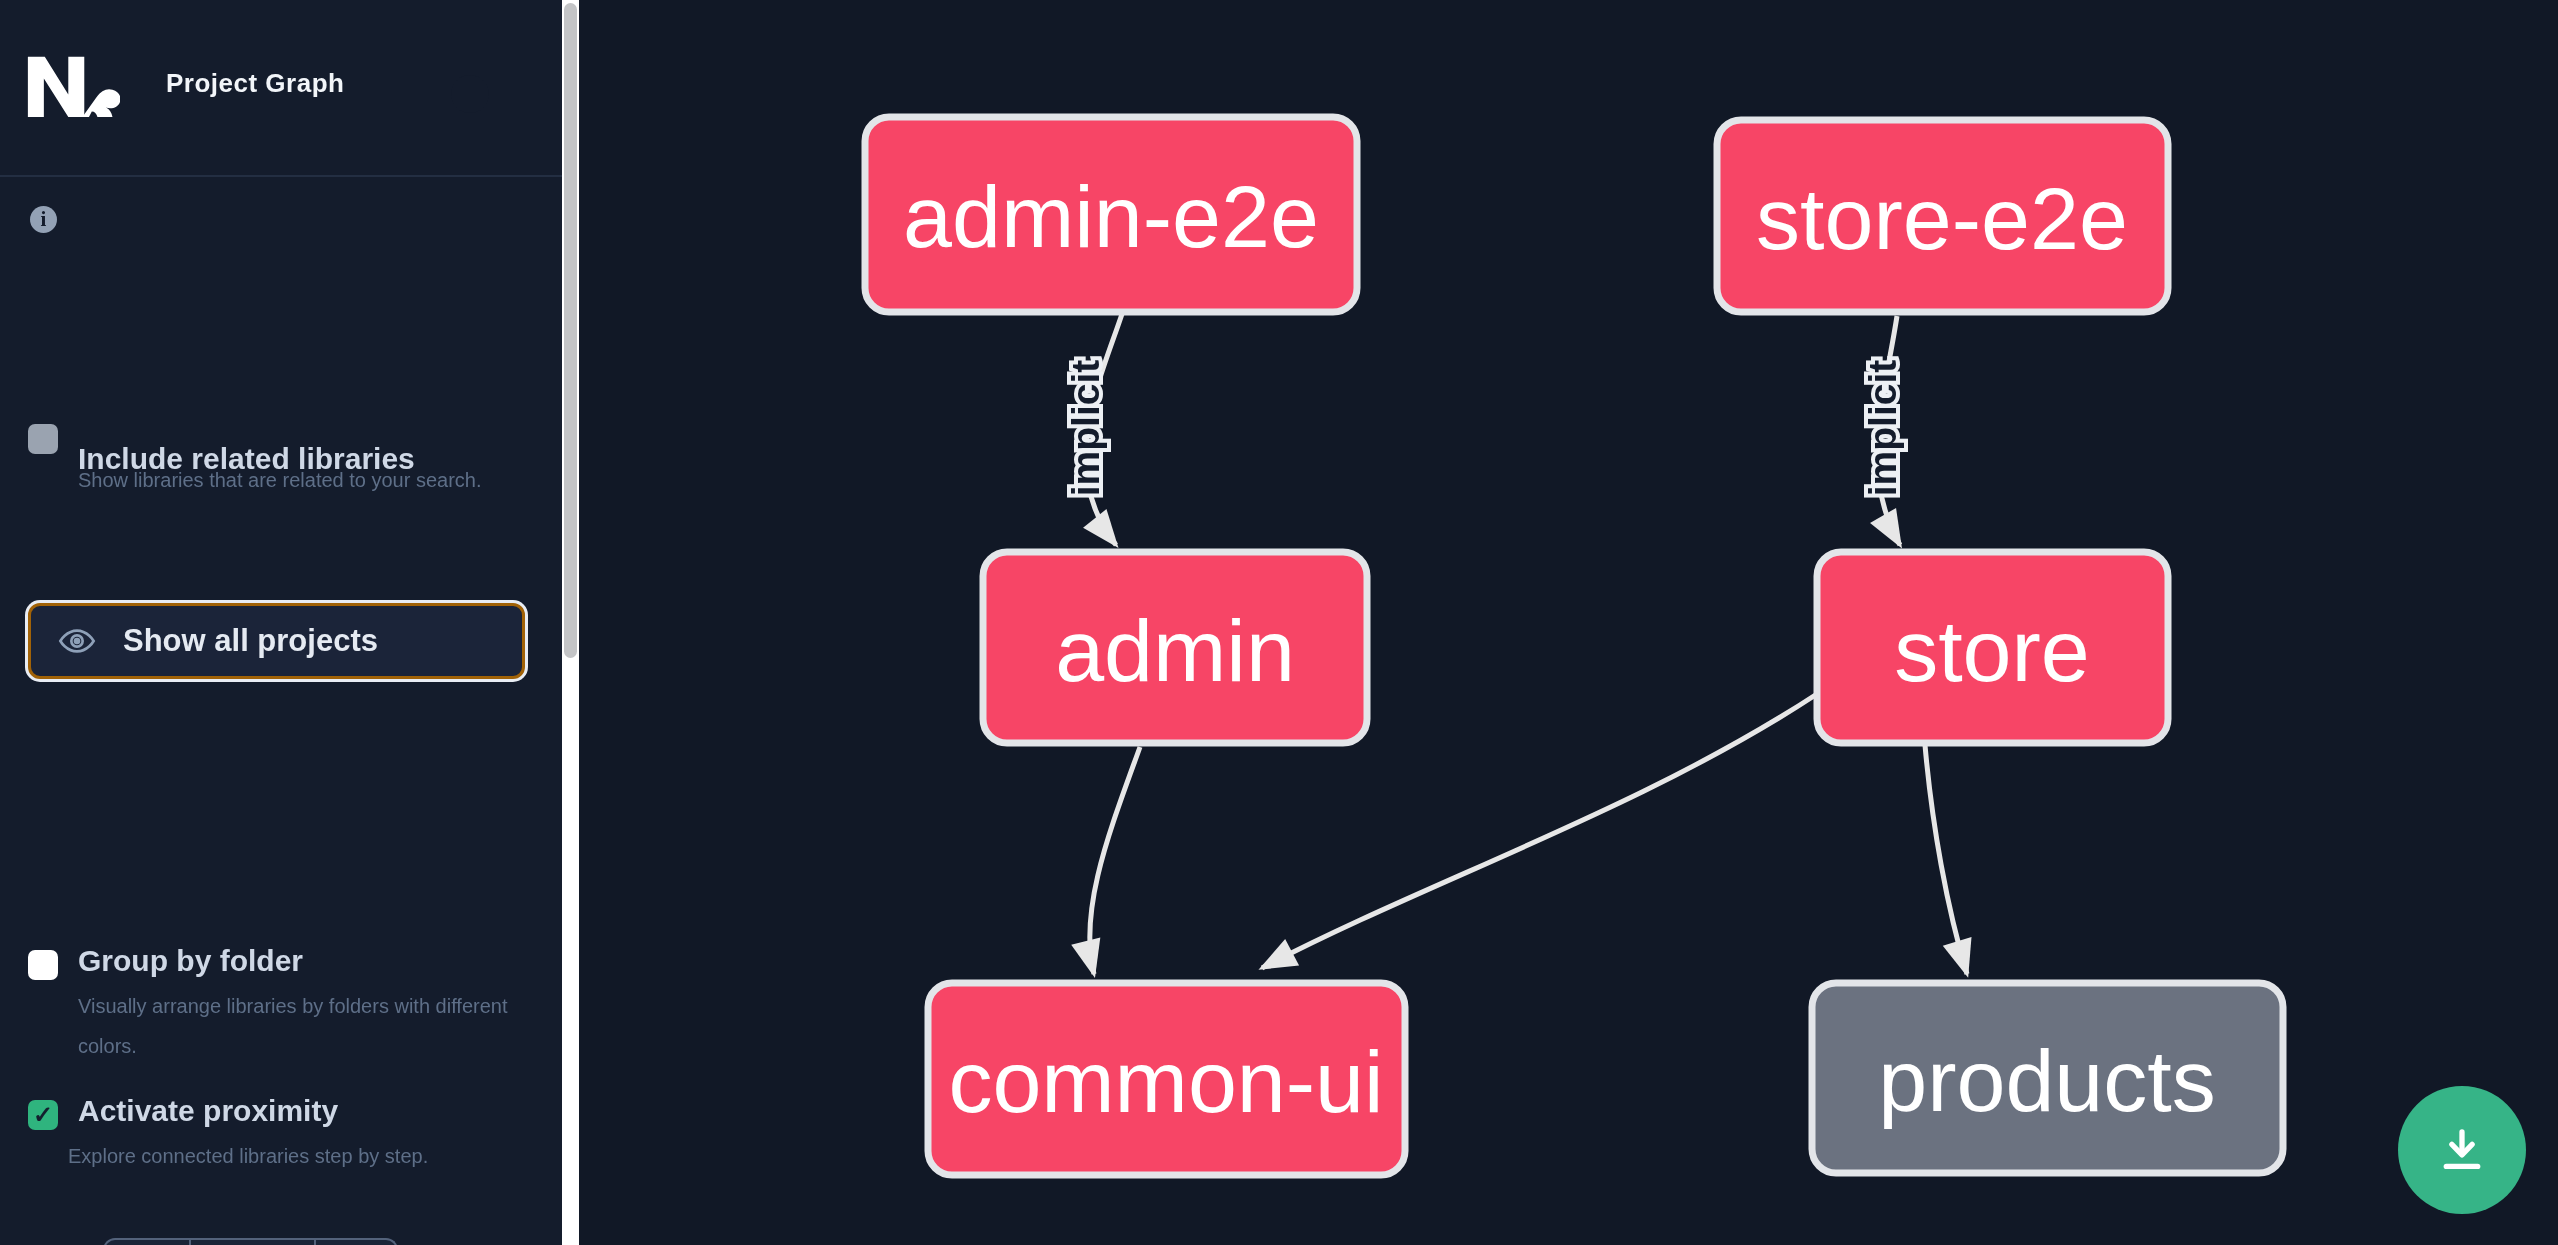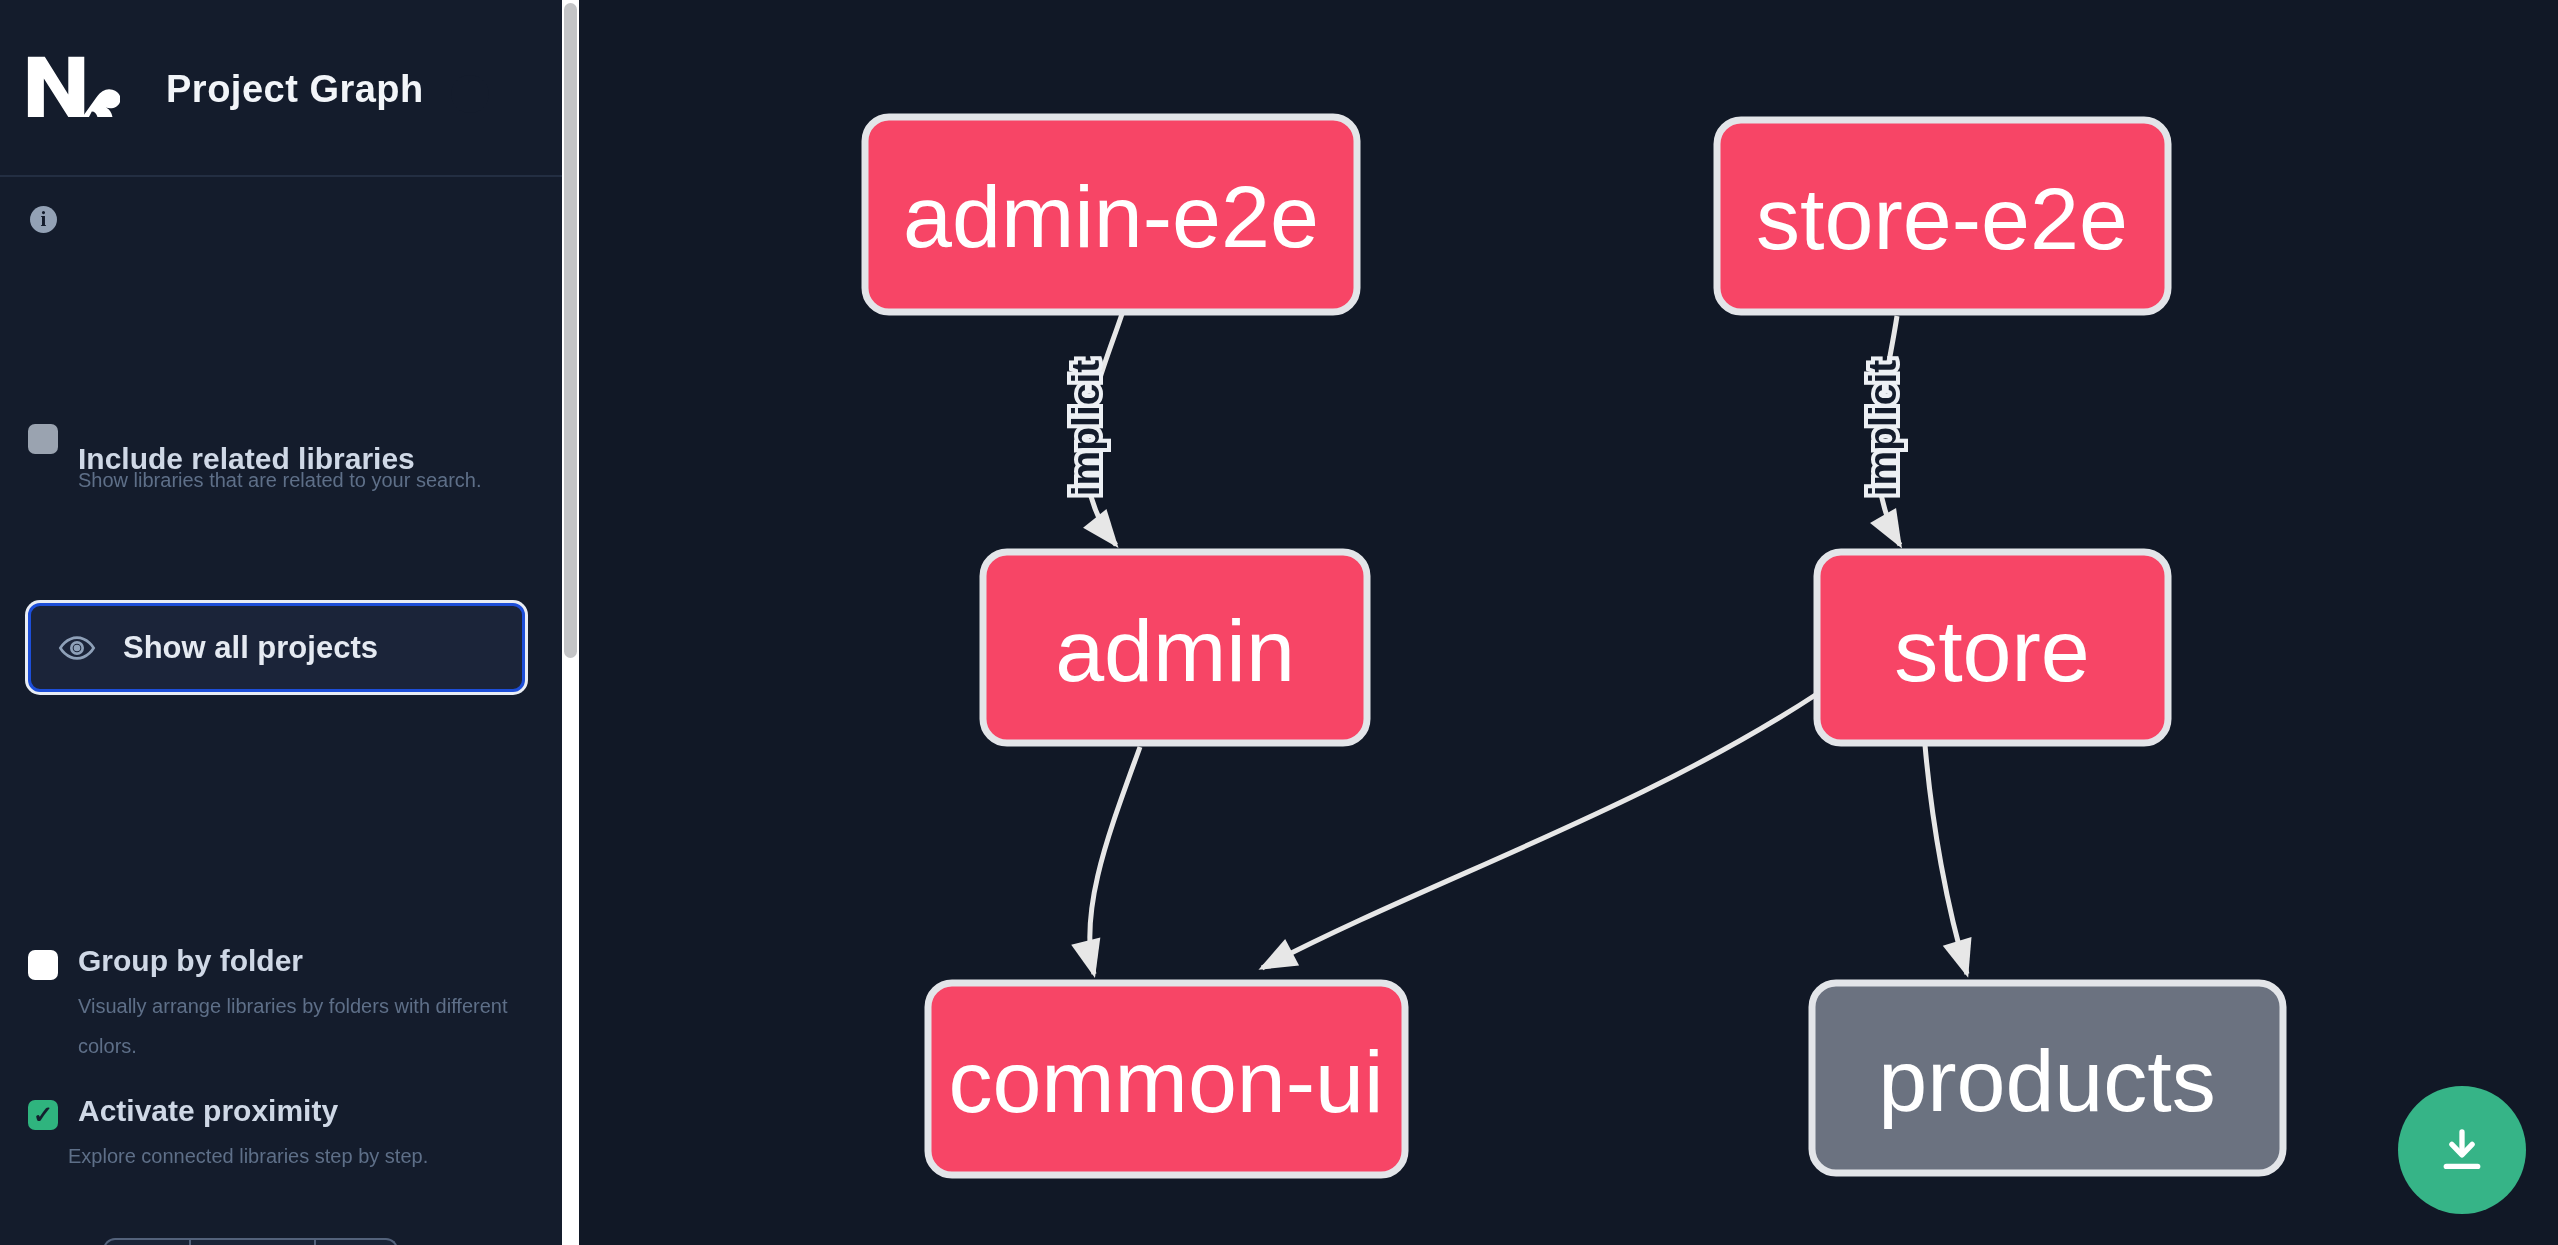--- a/index.html
+++ b/index.html
@@ -4,21 +4,21 @@
 <style>
   html,body{margin:0;padding:0;background:#111826;overflow:hidden;}
   body{width:2558px;height:1245px;position:relative;font-family:"Liberation Sans",sans-serif;}
   *{box-sizing:border-box;}
 
   
   .sidebar{position:absolute;left:0;top:0;width:562px;height:1245px;background:#141c2c;overflow:hidden;}
   .abs{position:absolute;}
 
   .logo{left:26px;top:54px;width:94px;height:64px;}
-  .app-title{left:166px;top:68px;font-size:38px;font-weight:600;color:#f2f5f9;letter-spacing:.5px;}
+  .app-title{left:166px;top:68px;font-size:26px;font-weight:600;color:#f2f5f9;letter-spacing:.5px;}
   .moon-btn{left:420px;top:68px;width:38px;height:38px;border:none;background:transparent;cursor:pointer;padding:0;}
   .moon{position:relative;width:38px;height:38px;border-radius:50%;background:#2fbe8f;overflow:hidden;}
   .moon::after{content:"";position:absolute;left:12px;top:-12px;width:38px;height:38px;border-radius:50%;background:#141c2c;}
 
   .hdr-divider{left:0;top:175px;width:562px;height:2px;background:#232e42;}
 
   .info-icon{left:30px;top:206px;width:27px;height:27px;border-radius:50%;background:#93a1b5;color:#141c2c;
     font-size:21px;font-weight:800;display:flex;align-items:center;justify-content:center;font-family:"Liberation Serif",serif;}
   .info-text{left:74px;top:207px;font-size:27px;color:#8b9db5;}
 
@@ -34,21 +34,21 @@
   .cb-white{background:#ffffff;}
   .cb.checked{background:#2fb47e;display:flex;align-items:center;justify-content:center;}
   .cb.checked::after{content:"✓";color:#13202e;font-size:24px;font-weight:900;line-height:1;}
 
   .opt-label{font-size:30px;font-weight:600;color:#cfd8e6;}
   .opt-desc{font-size:20px;line-height:40px;color:#5e6f88;width:456px;}
 
   .side-btn{left:28px;width:497px;border-radius:12px;display:flex;align-items:center;gap:26px;
     padding:0 0 0 26px;cursor:pointer;font-family:"Liberation Sans",sans-serif;}
   .side-btn span{font-size:31px;font-weight:600;}
-  .btn-show-all{top:603px;height:89px;background:#1b2439;border:3px solid #1d4ed8;box-shadow:0 0 0 3px #e9edf4;}
+  .btn-show-all{top:603px;height:76px;background:#1b2439;border:3px solid #a16207;box-shadow:0 0 0 3px #e9edf4;}
   .btn-show-all span{color:#e5eaf2;}
   .btn-affected{top:707px;height:71px;background:transparent;border:2px solid #ee4246;}
   .btn-affected span{color:#f25151;}
   .btn-hide{top:808px;height:72px;background:#172031;border:2px solid #3c4a5f;}
   .btn-hide span{color:#ccd5e2;}
 
   .stepper{left:103px;top:1238px;width:295px;height:40px;border:2px solid #53627b;border-bottom:none;
     border-radius:12px 12px 0 0;background:#1a2437;display:flex;}
   .stepper .seg{height:100%;}
   .stepper .seg+.seg{border-left:2px solid #53627b;}

